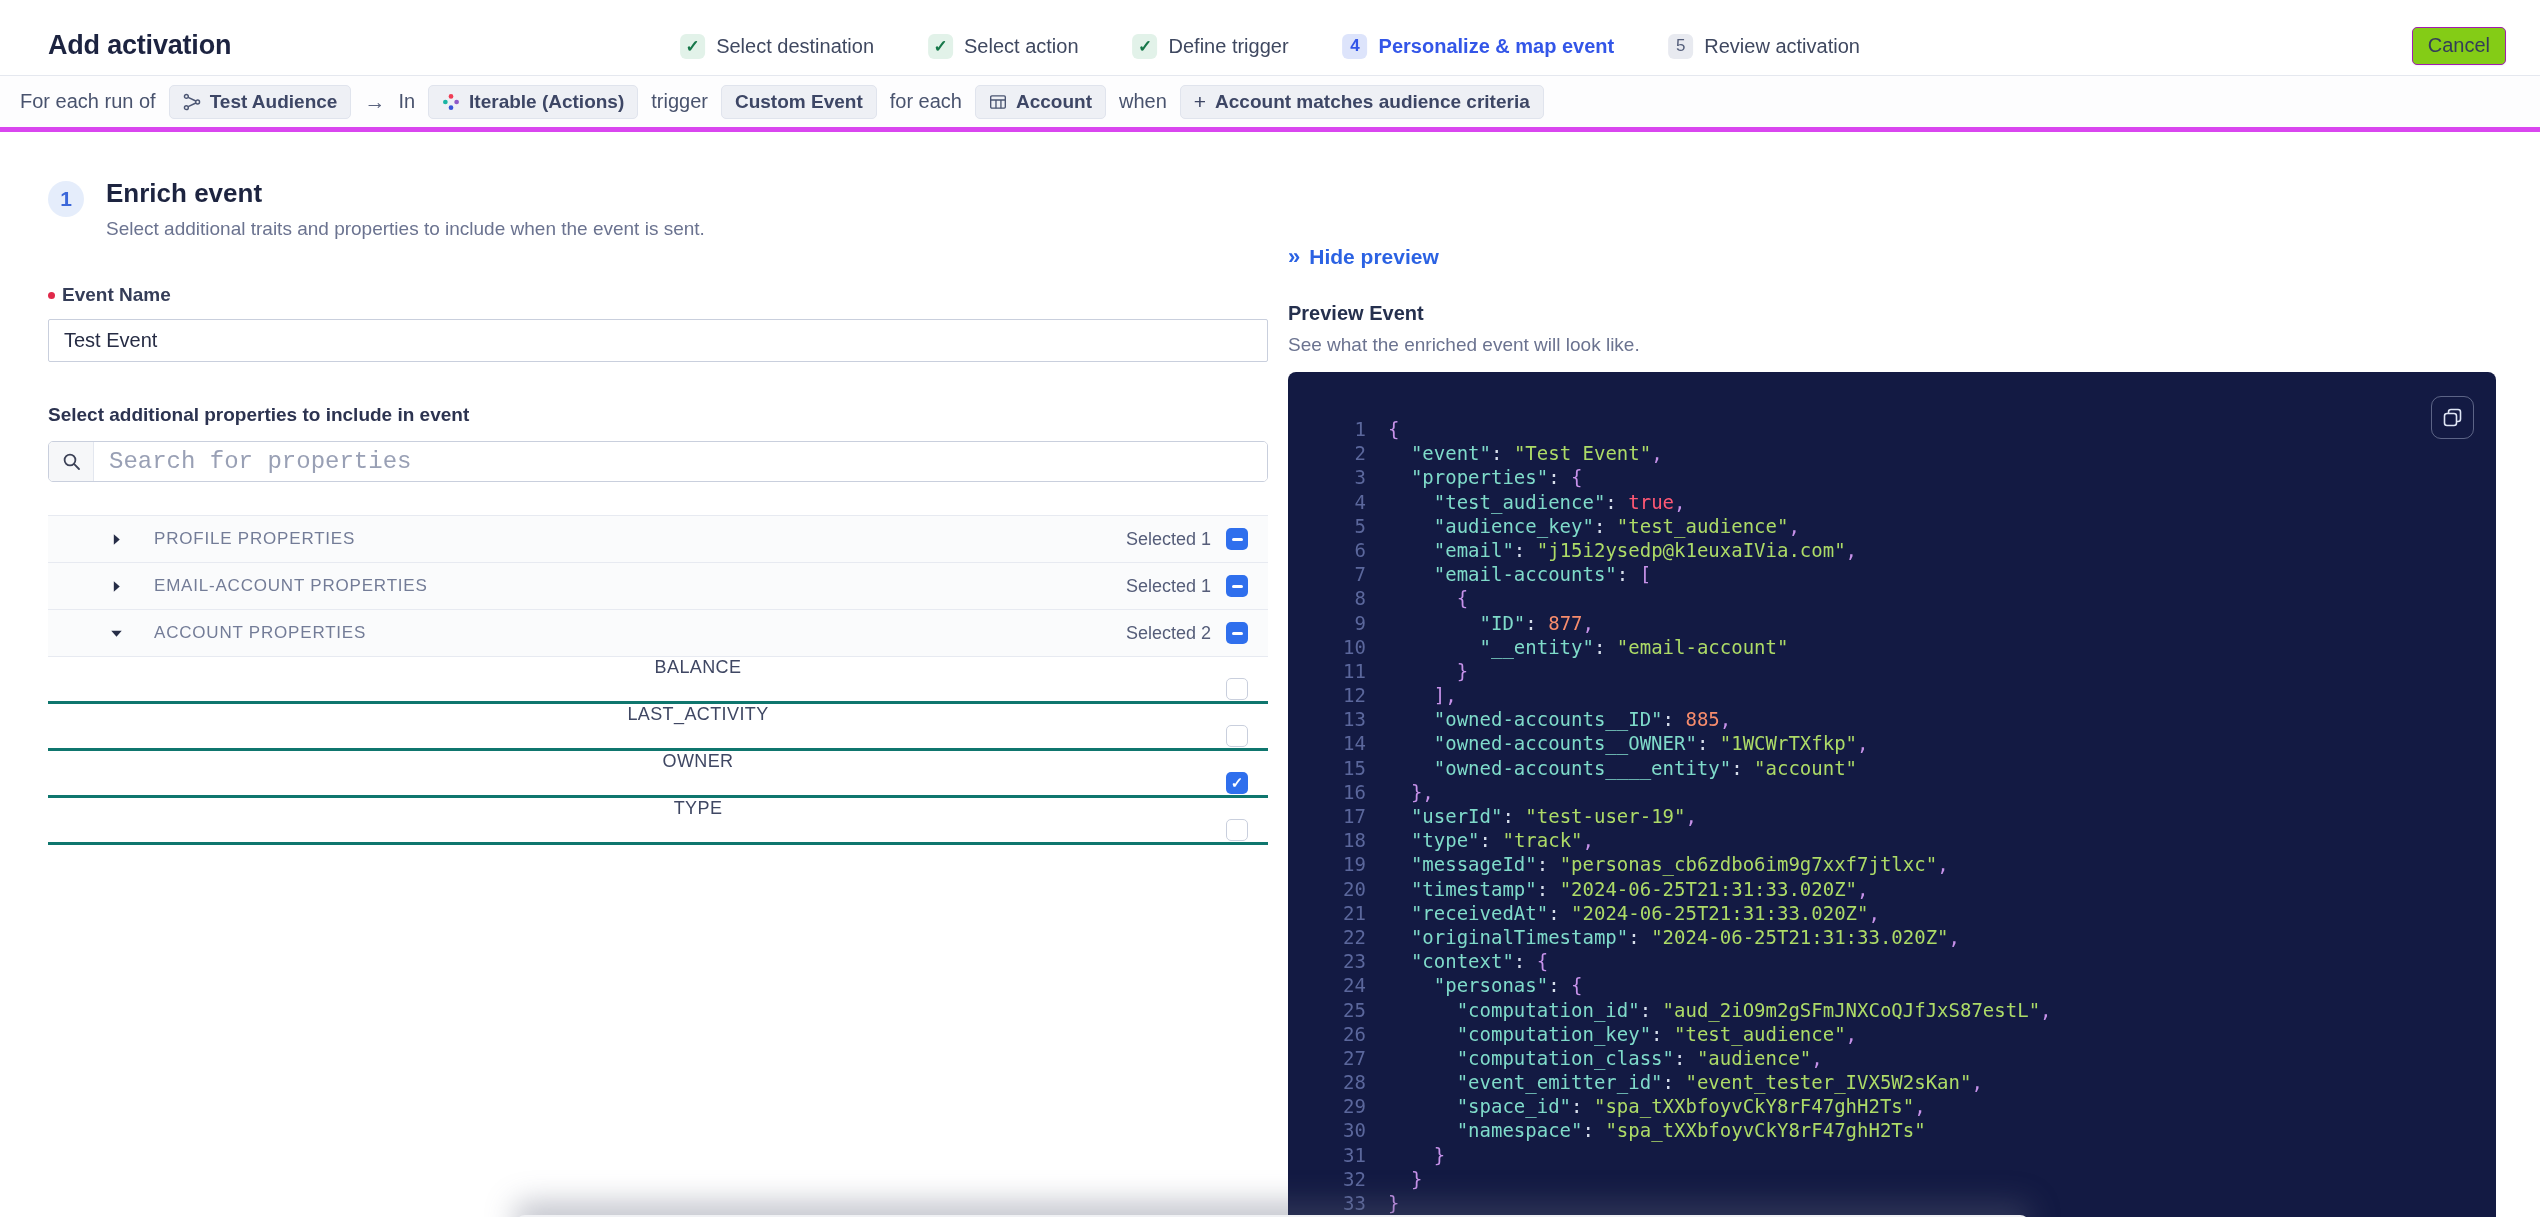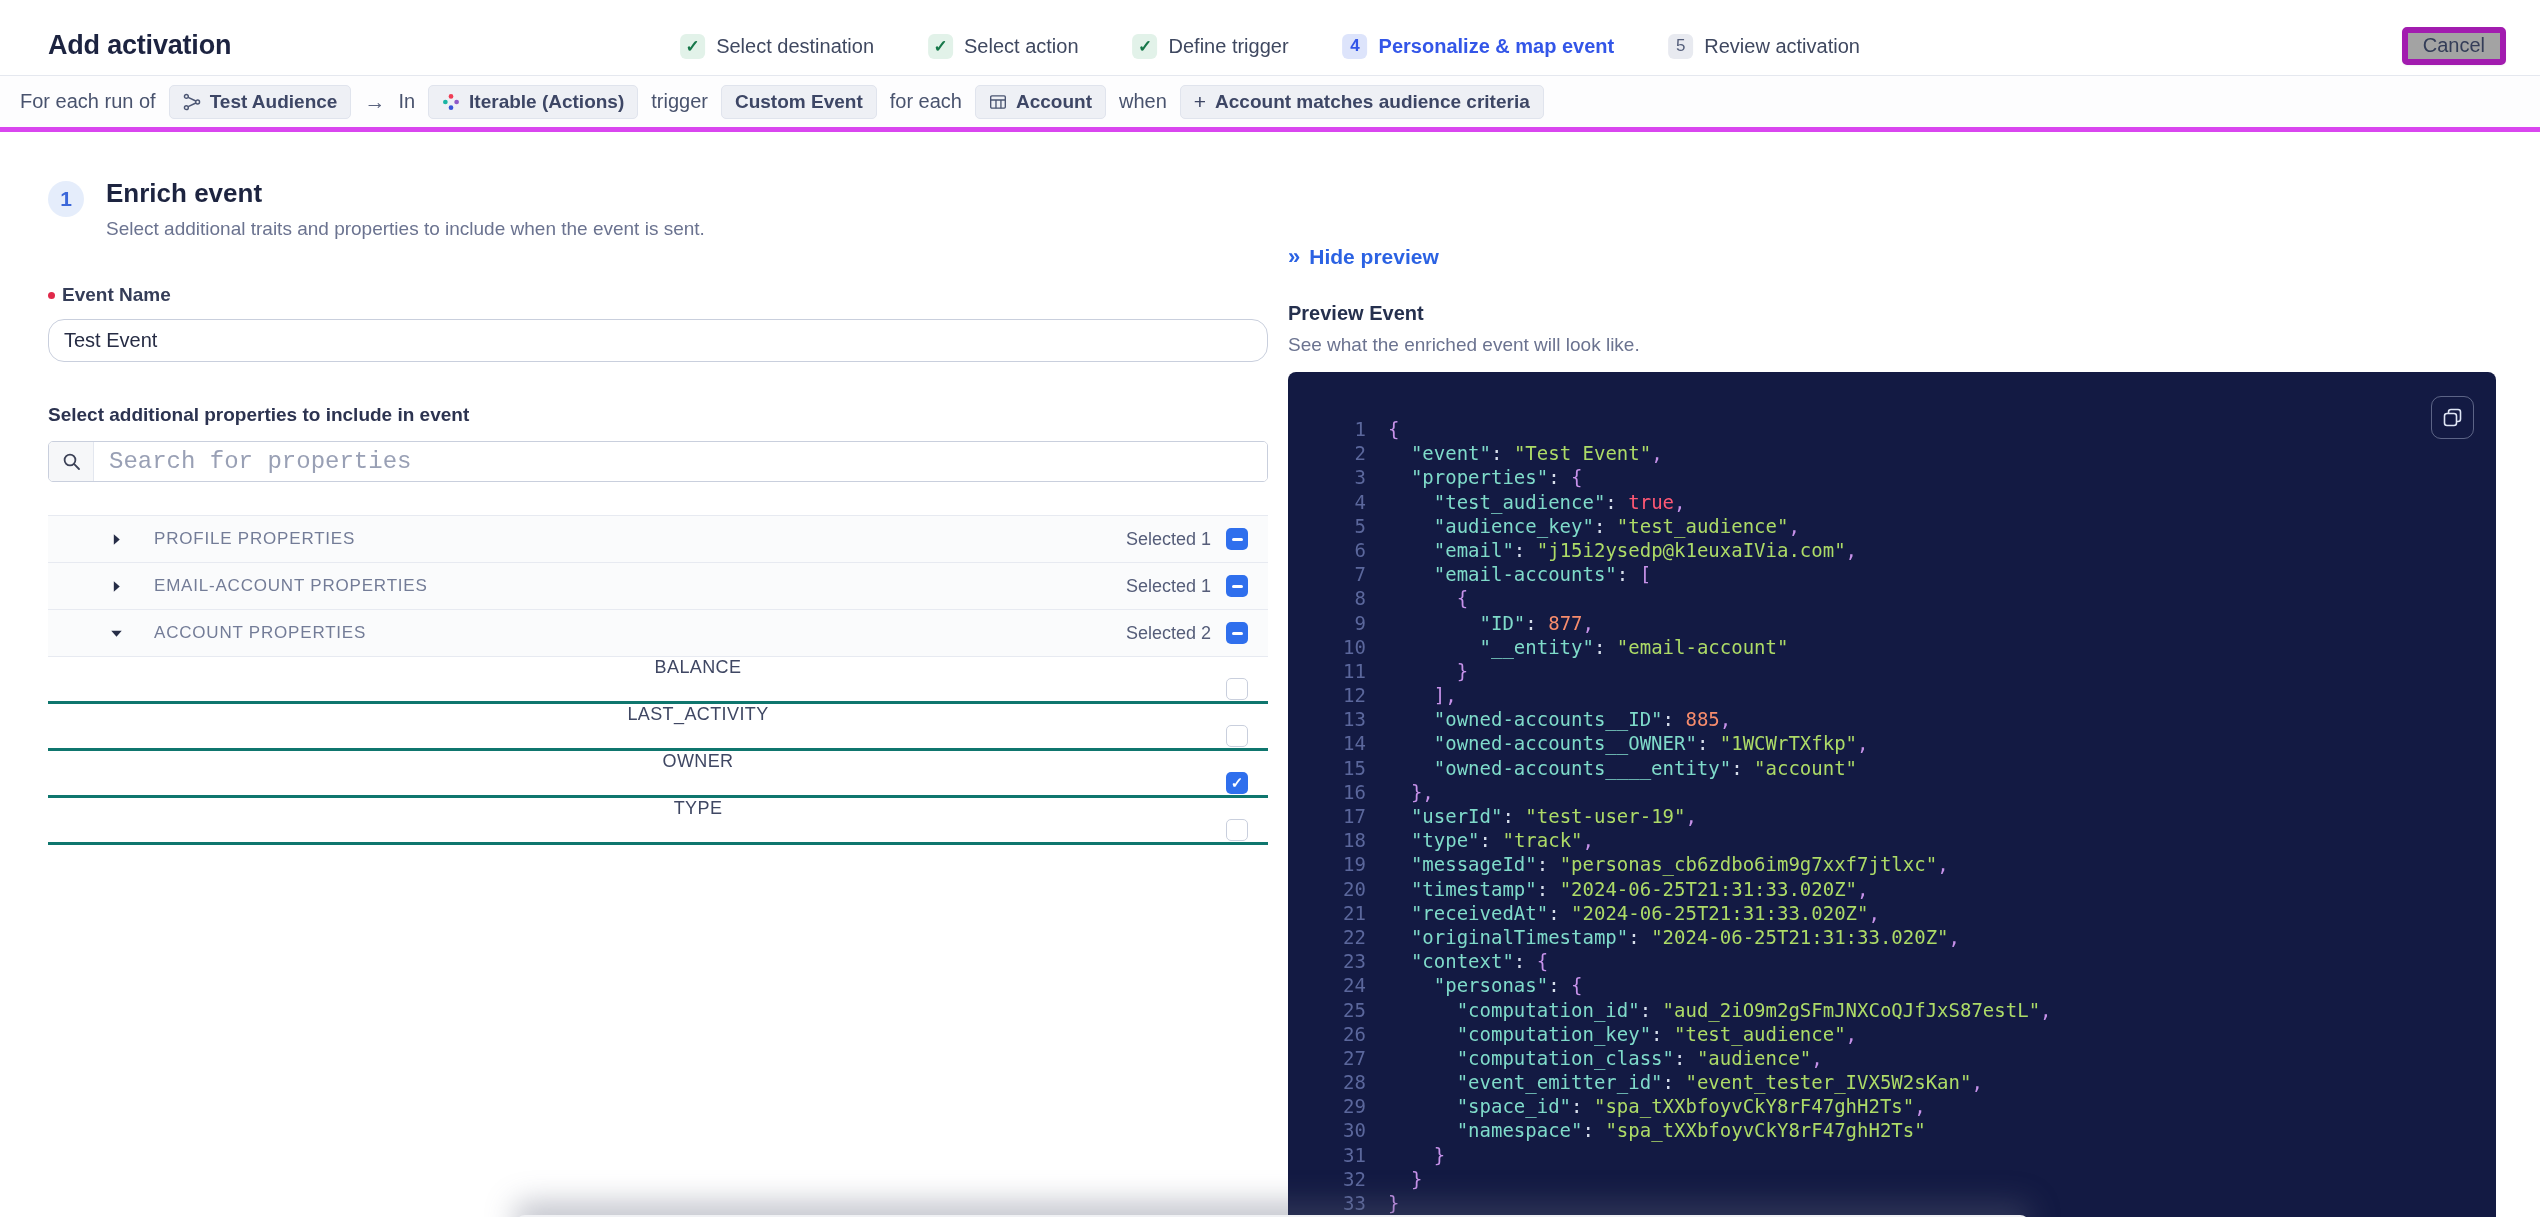--- a/index.html
+++ b/index.html
@@ -19,22 +19,22 @@
     position:absolute; left:50%; top:0; height:60px; transform:translateX(-50%);
     display:flex; align-items:center; gap:54px; white-space:nowrap;
   }
   .step{ display:flex; align-items:center; gap:11px; font-size:20px; color:#3f4860; cursor:default; }
   .badge{ width:25px; height:25px; border-radius:6px; display:flex; align-items:center; justify-content:center; font-size:17px; flex:0 0 auto; }
   .badge.done{ background:#e2f2e9; color:#17784a; font-size:17px; font-weight:700; }
   .badge.active{ background:#dde4fb; color:#3356e8; font-weight:700; }
   .badge.upcoming{ background:#e8eaf0; color:#545e7a; }
   .step.active .step-label{ color:#3356e8; font-weight:700; }
   .cancel-btn{
-    margin-left:auto; height:38px; padding:0 15px; background:#a3a3a3;
-    border:6px solid #a21caf; border-radius:5px; font-size:20px; color:#343d58;
+    margin-left:auto; height:38px; padding:0 15px; background:#84cc16;
+    border:1px solid #a21caf; border-radius:5px; font-size:20px; color:#343d58;
     font-family:inherit; cursor:pointer; box-shadow:0 1px 2px rgba(40,48,80,.06);
   }
 
   
   .criteria-bar{
     height:56px; border-bottom:5px solid #d946ef; background:#fdfdfe;
     display:flex; align-items:center; gap:13px; padding:0 20px; font-size:20px; color:#49536e;
   }
   .chip{
     display:inline-flex; align-items:center; gap:9px; background:#eef0f5;
@@ -54,21 +54,21 @@
   .step-circle{
     width:36px; height:36px; border-radius:50%; background:#e5edfb; color:#3b67d9;
     font-size:21px; font-weight:600; display:flex; align-items:center; justify-content:center; margin-top:3px;
   }
   .enrich-title{ font-size:26px; font-weight:700; color:#1d2440; }
   .enrich-sub{ font-size:19px; color:#6b7390; margin-top:9px; }
 
   .event-label{ margin-top:44px; font-size:19px; font-weight:700; color:#353d58; display:flex; align-items:center; gap:7px; }
   .req-dot{ width:7px; height:7px; border-radius:50%; background:#e0294a; display:inline-block; }
   .event-input{
-    margin-top:13px; height:43px; width:100%; border:1px solid #c9cfdd; border-radius:16px;
+    margin-top:13px; height:43px; width:100%; border:1px solid #c9cfdd; border-radius:2px;
     font-size:20px; color:#262c44; padding:16px 15px; font-family:inherit; outline:none; display:block;
   }
 
   .props-label{ margin-top:42px; font-size:19px; font-weight:700; color:#2c3350; }
   .search-box{ margin-top:15px; height:41px; border:1px solid #c9cfdd; border-radius:5px; display:flex; overflow:hidden; background:#fff; }
   .search-icon-box{ width:45px; background:#f6f7f9; border-right:1px solid #e3e7ef; display:flex; align-items:center; justify-content:center; flex:0 0 auto; }
   .search-input{ flex:1; border:none; outline:none; font-size:24px; color:#2a3046; padding:0 15px; font-family:Liberation Mono, monospace; }
   .search-input::placeholder{ color:#99a0b5; }
 
   .accordion{ margin-top:33px; border-top:1px solid #e7eaf1; }

